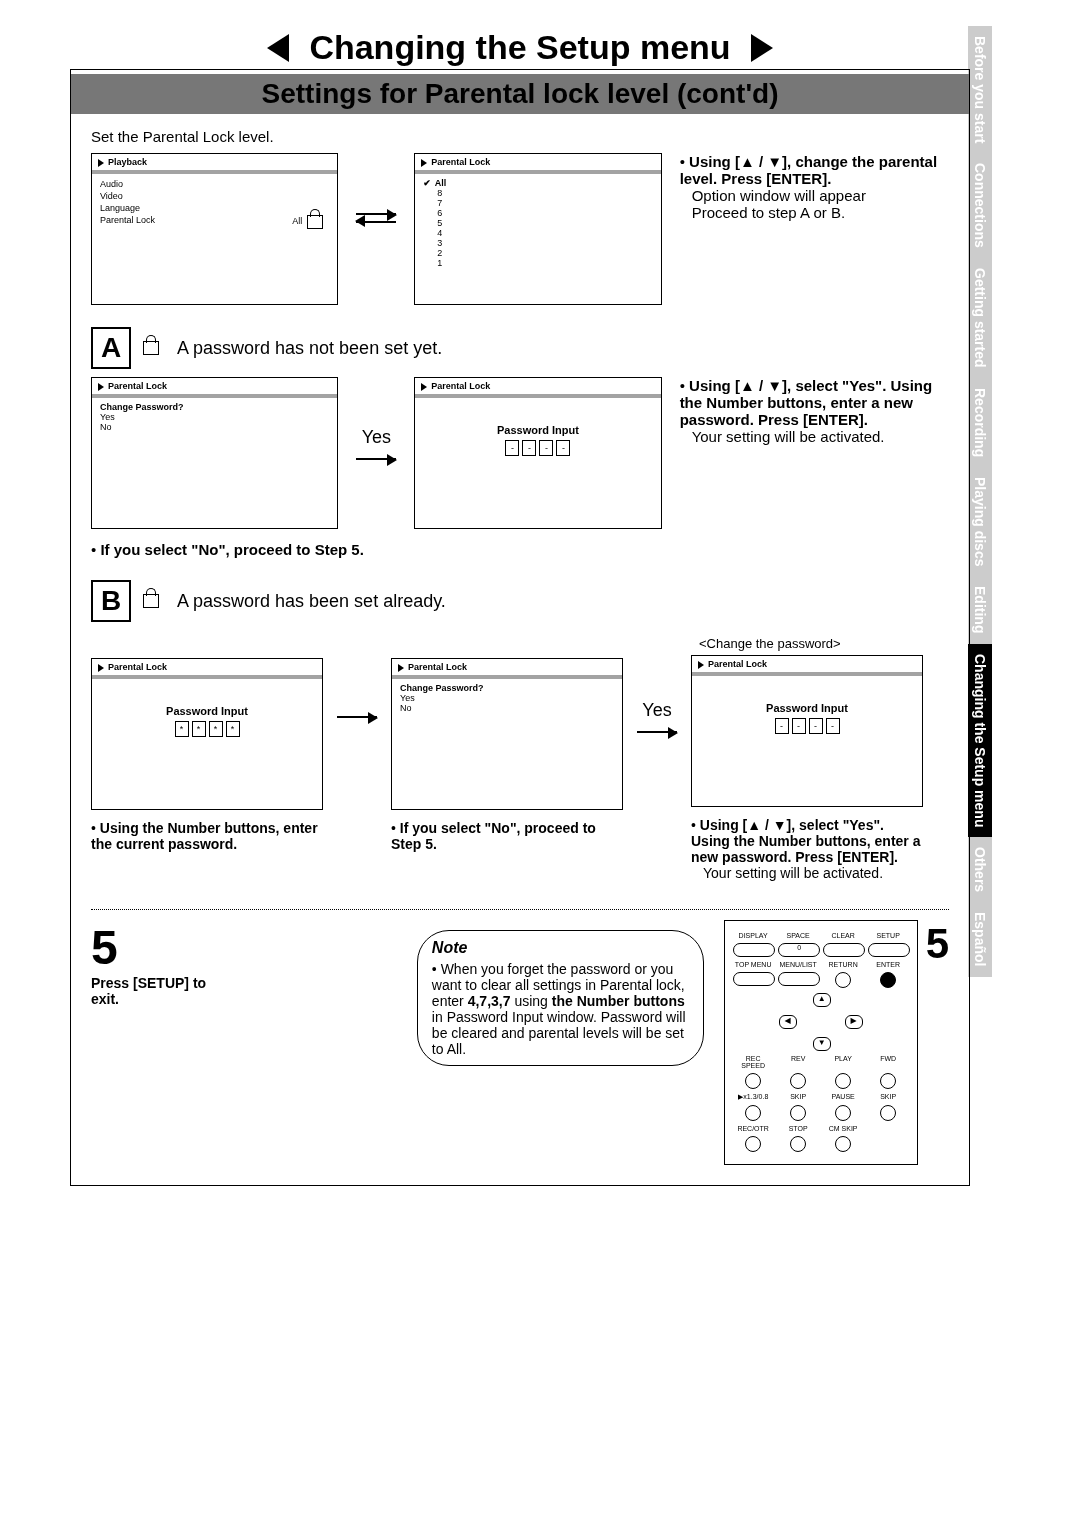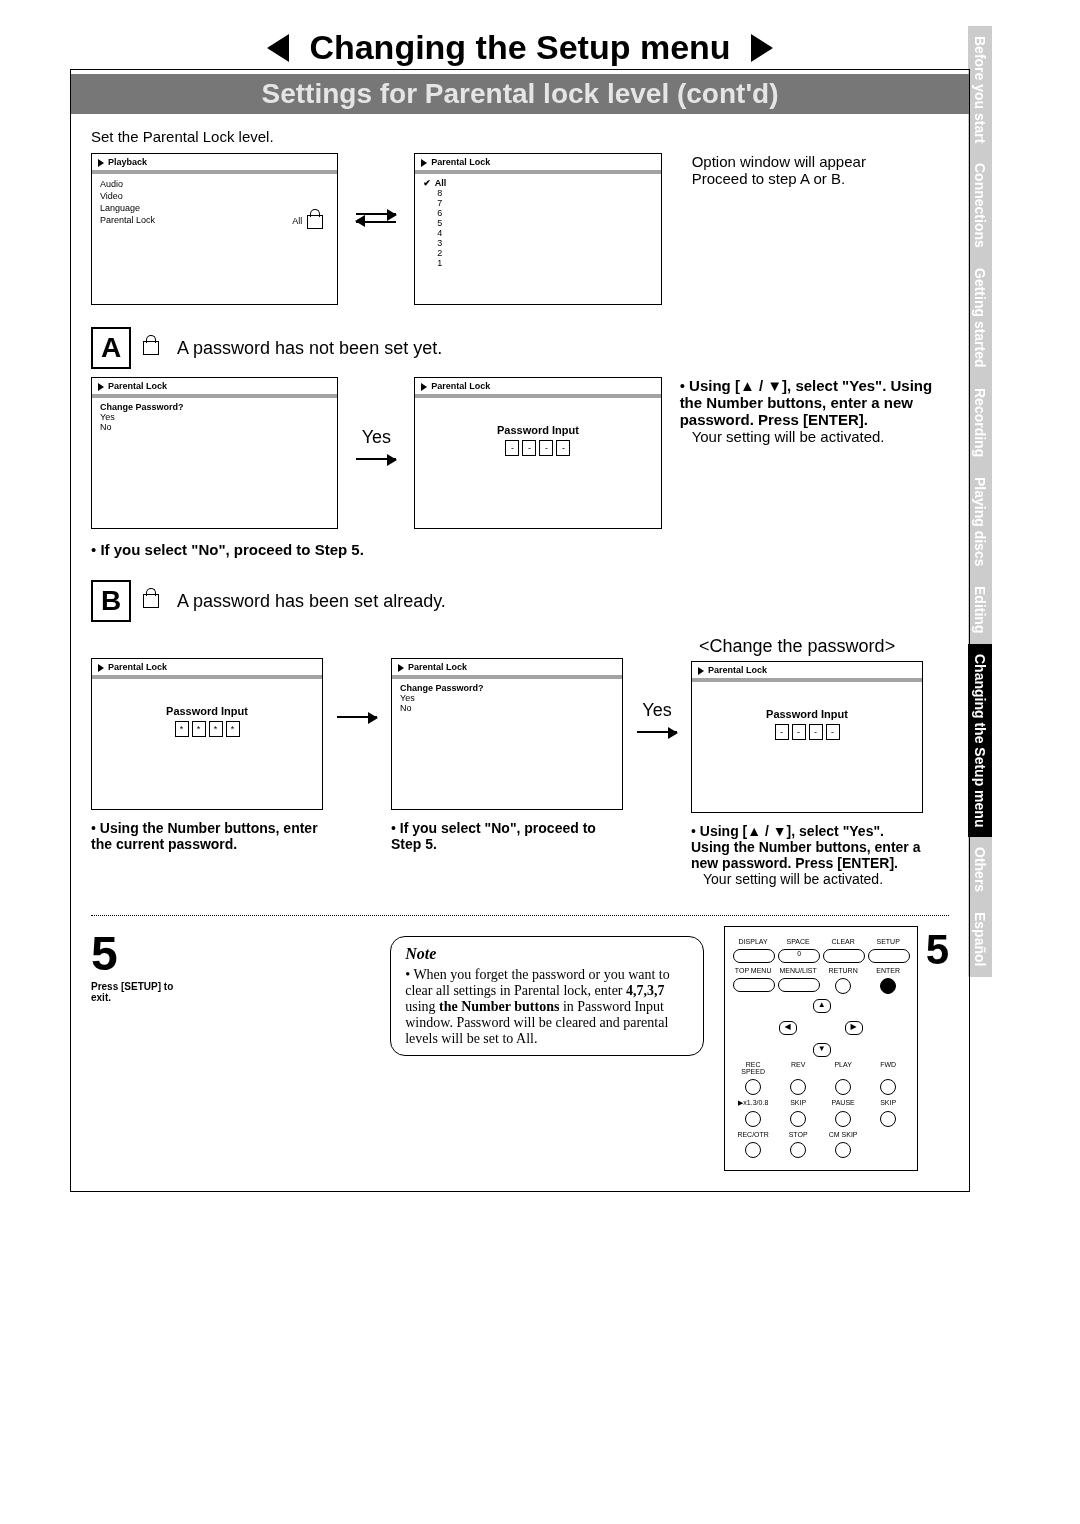--- a/index.html
+++ b/index.html
@@ -35,21 +35,21 @@
   .title-banner h1 {
     font-size: 34px;
     font-weight: bold;
     margin: 0 10px;
     background: #fff;
     padding: 0 10px;
     white-space: nowrap;
   }
   .subtitle-bar {
     background: #777;
-    color: #e5e5e5;
+    color: #000000;
     font-size: 28px;
     font-weight: bold;
     text-align: center;
     padding: 4px 0;
     margin-top: 4px;
   }
   .content { padding: 14px 20px 20px 20px; font-size: 15px; }
   .pl-default { font-weight: bold; }
   .row-diagrams { display: flex; align-items: flex-start; gap: 18px; margin-top: 8px; }
   .screen {
@@ -84,30 +84,29 @@
   .lock-icon::before { content:""; position:absolute; top:-7px; left:2px; width:8px; height:7px; border:1px solid #000; border-bottom:none; border-radius:5px 5px 0 0;}
   .pw-boxes { display:flex; gap:3px; justify-content:center; margin-top:4px;}
   .pw-boxes span { border:1px solid #000; width:12px; height:14px; line-height:14px; text-align:center; font-size:9px;}
   .pw-label { text-align:center; font-weight:bold; margin-top:22px; font-size:11px;}
   .below-note { font-size:15px; margin-top:12px; }
   .row3 { display:flex; gap:14px; align-items:flex-start; margin-top:14px;}
   .col3 { display:flex; flex-direction:column; }
   .col3 .screen { width:230px; }
   .col3-txt { font-size:14px; margin-top:10px; width:230px;}
   .yes-lbl { font-size:18px; margin-bottom:4px;}
-  .change-pw-lbl { font-size:18px; text-align:left; margin-left:8px; margin-bottom:4px;}
+  .change-pw-lbl { font-size:13px; text-align:left; margin-left:8px; margin-bottom:4px;}
   .dotted { border-top: 1.5px dotted #000; margin: 28px 0 10px 0; }
   .big5 { font-size:48px; font-weight:bold; }
   .step5row { display:flex; align-items:flex-start; gap:20px; }
   .step5-left { display:flex; flex-direction:column; }
   .notebox {
-    border:1.5px solid #000; border-radius:15px;
+    border:1.5px solid #000; border-radius:32px;
     padding:8px 14px; width:300px; font-size:14px;
     margin-top:10px;
-    font-family:Liberation Serif, serif;
   }
   .notebox .nt { font-style:italic; font-weight:bold; font-size:16px; margin-bottom:4px;}
   .remote {
     border:1px solid #000; width:180px; padding:8px 6px; font-size:7px; text-align:center;
   }
   .remote .rrow { display:flex; justify-content:space-around; margin:3px 0;}
   .remote .rrow div { width:40px;}
   .remote .btn { border:1px solid #000; border-radius:8px; width:22px; height:12px; margin:1px auto;}
   .remote .btn.round { border-radius:50%; width:14px; height:14px;}
   .remote .dpad { position:relative; height:58px; margin:4px auto; width:100px;}
@@ -210,20 +209,21 @@
               <div>5</div>
               <div>4</div>
               <div>3</div>
               <div>2</div>
               <div>1</div>
             </div>
           </div>
         </div>
 
         <div class="instr-col">
+          <div>• <b>Using [▲ / ▼], change the parental level. Press [ENTER].</b></div>
           <div style="padding-left:12px;">Option window will appear</div>
           <div style="padding-left:12px;">Proceed to step A or B.</div>
         </div>
       </div>
 
       <div class="step-row">
         <span class="step-box">A</span>
         <span class="lock-icon"></span>
         <span class="step-text">A password has not been set yet.</span>
       </div>
@@ -326,21 +326,21 @@
             <span style="padding-left:12px; display:inline-block;">Your setting will be activated.</span>
           </div>
         </div>
       </div>
 
       <div class="dotted"></div>
 
       <div class="step5row">
         <div class="step5-left">
           <div class="big5">5</div>
-          <div style="font-size:10px;"><b>Press [SETUP] to exit.</b></div>
+          <div style="font-size:14px;"><b>Press [SETUP] to exit.</b></div>
         </div>
 
         <div class="notebox" style="margin-left:180px;">
           <div class="nt">Note</div>
           <div>• <span>When you forget the password or you want to clear all settings in Parental lock, enter </span><b>4,7,3,7</b><span> using </span><b>the Number buttons</b><span> in Password Input window. Password will be cleared and parental levels will be set to All.</span></div>
         </div>
 
         <div class="remote-wrap">
           <div class="remote">
             <div class="rrow">

